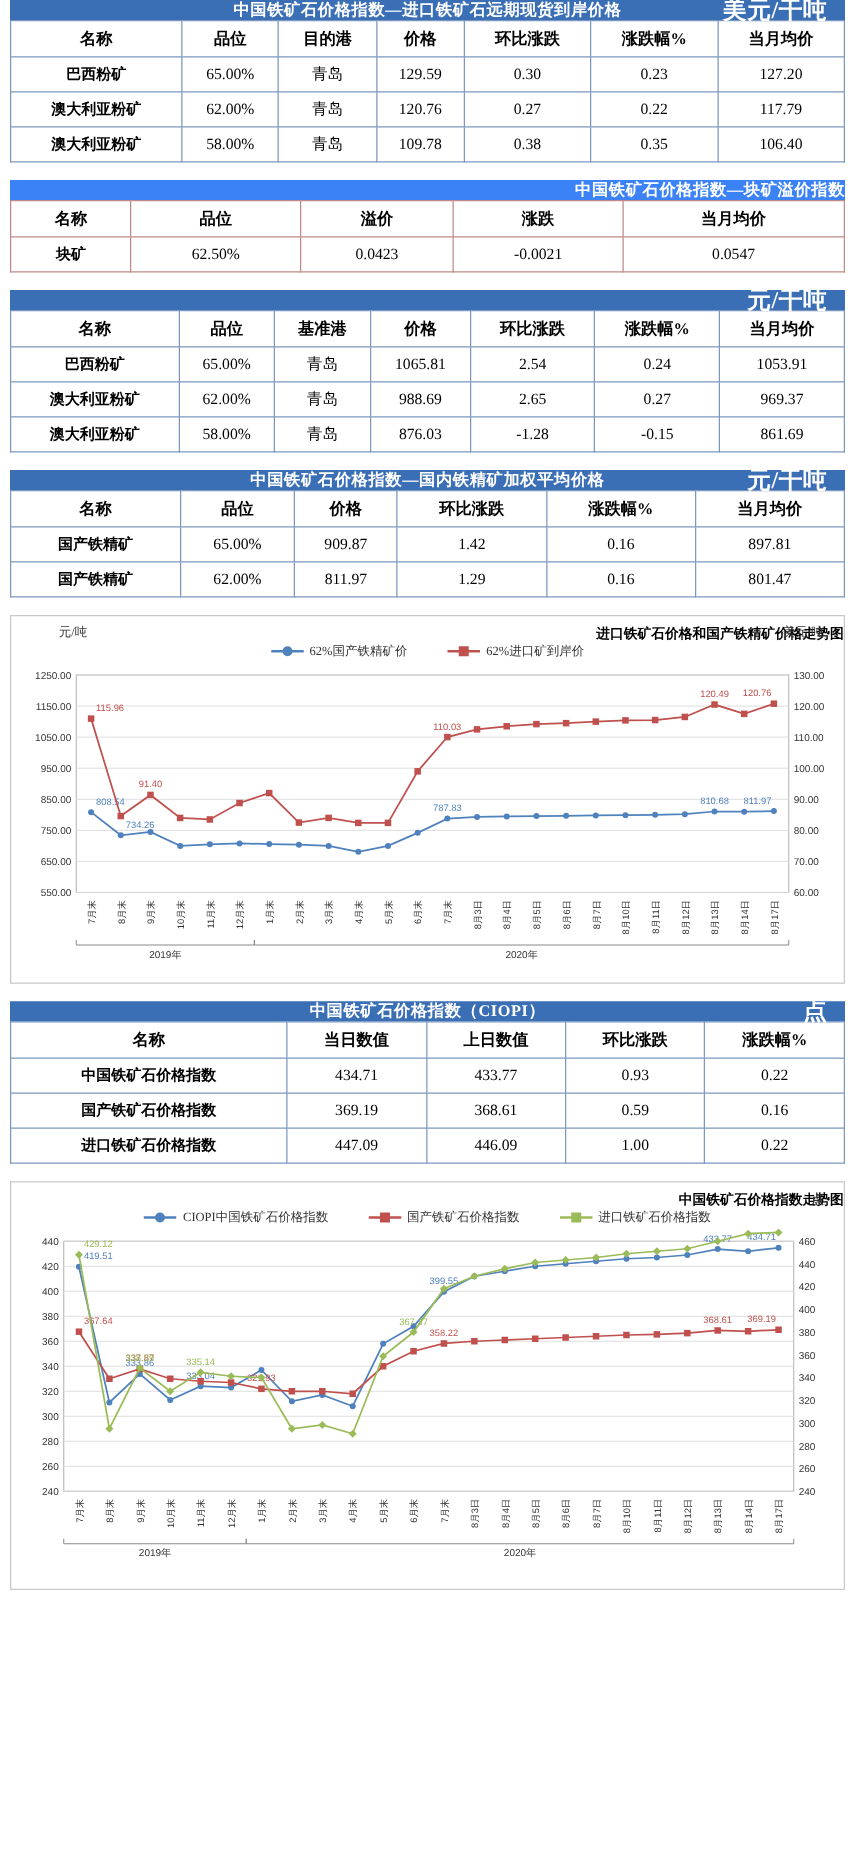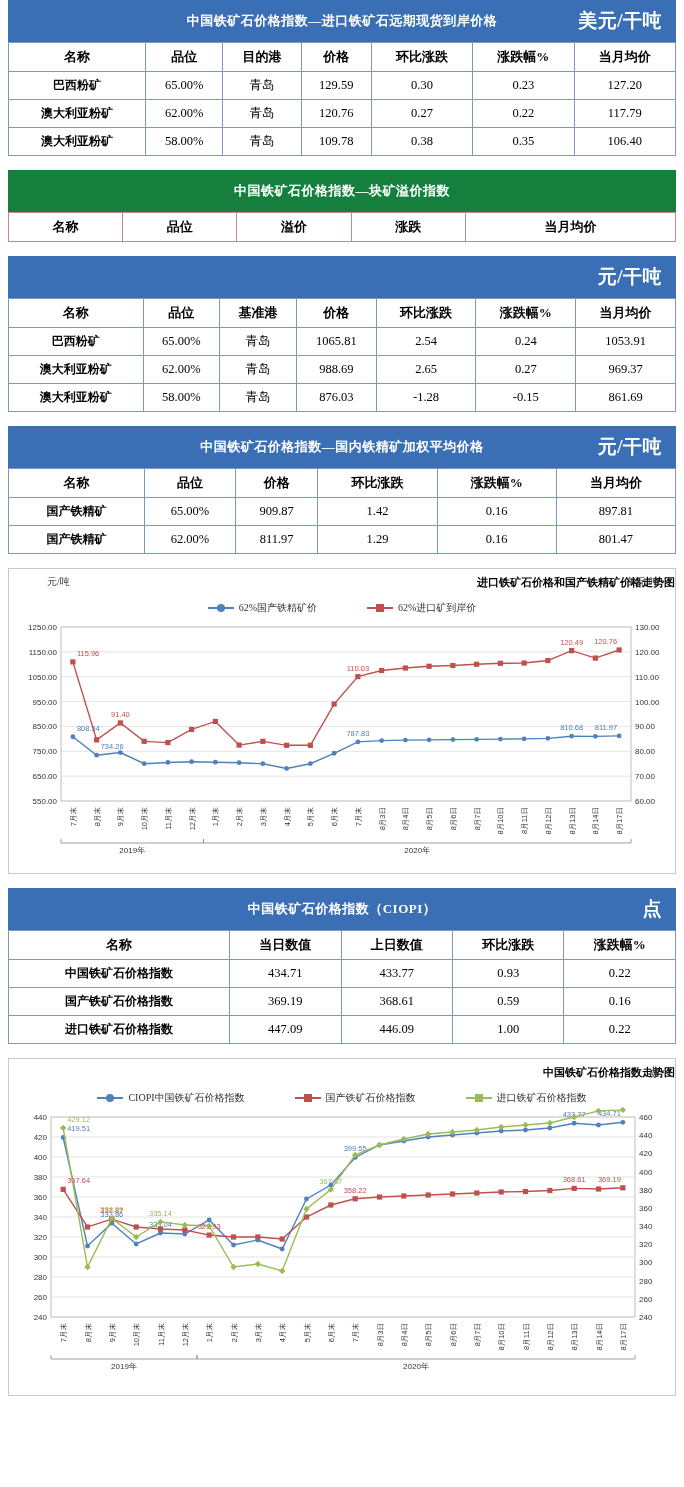--- a/index.html
+++ b/index.html
@@ -12,28 +12,28 @@
   }
   .page { width: 684px; padding: 0 8px; }
 
   .sec { margin-bottom: 14px; }
 
   .sec-head {
     display: flex;
     align-items: center;
     justify-content: center;
     position: relative;
-    height: 42px;
+    height: 16px;
     color: #fff;
     font-weight: bold;
     font-size: 13px;
     letter-spacing: .5px;
   }
   .sec-head.blue { background: #3b6fb5; }
-  .sec-head.red  { background: #15803d; }
+  .sec-head.red  { background: #3b82f6; justify-content: flex-end; }
   .sec-head .unit {
     position: absolute;
     right: 14px;
     font-size: 19px;
     font-weight: bold;
   }
 
   table.data {
     width: 100%;
     border-collapse: collapse;
@@ -63,24 +63,24 @@
   }
   .chart-title {
     text-align: right;
     font-size: 11px;
     font-weight: bold;
     padding-top: 6px;
   }
   .legend {
     display: flex;
     justify-content: center;
-    gap: 50px;
+    gap: 32px;
     font-size: 10px;
     color: #333;
-    margin-top: 11px;
+    margin-top: 0;
   }
   .legend .item { display: flex; align-items: center; gap: 5px; }
   .legend .swatch { width: 26px; height: 2px; position: relative; display:inline-block;}
   .legend .swatch::after{
     content:""; position:absolute; left:9px; top:-3px; width:8px; height:8px;
   }
   .legend .sw-blue { background:#4f81bd; }
   .legend .sw-blue::after { background:#4f81bd; border-radius:50%; }
   .legend .sw-red { background:#c0504d; }
   .legend .sw-red::after { background:#c0504d; }
@@ -153,20 +153,27 @@
       <span>中国铁矿石价格指数—块矿溢价指数</span>
     </div>
     <table class="data red">
       <tbody>
           <tr>
         <th>名称</th>
         <th>品位</th>
         <th>溢价</th>
         <th>涨跌</th>
         <th>当月均价</th>
+      </tr>
+      <tr>
+        <td class="name">块矿</td>
+        <td>62.50%</td>
+        <td>0.0423</td>
+        <td>-0.0021</td>
+        <td>0.0547</td>
       </tr>
     </tbody>
       </table>
   </div>
 
   <div class="sec">
     <div class="sec-head blue">
       <span class="unit">元/干吨</span>
     </div>
     <table class="data">

